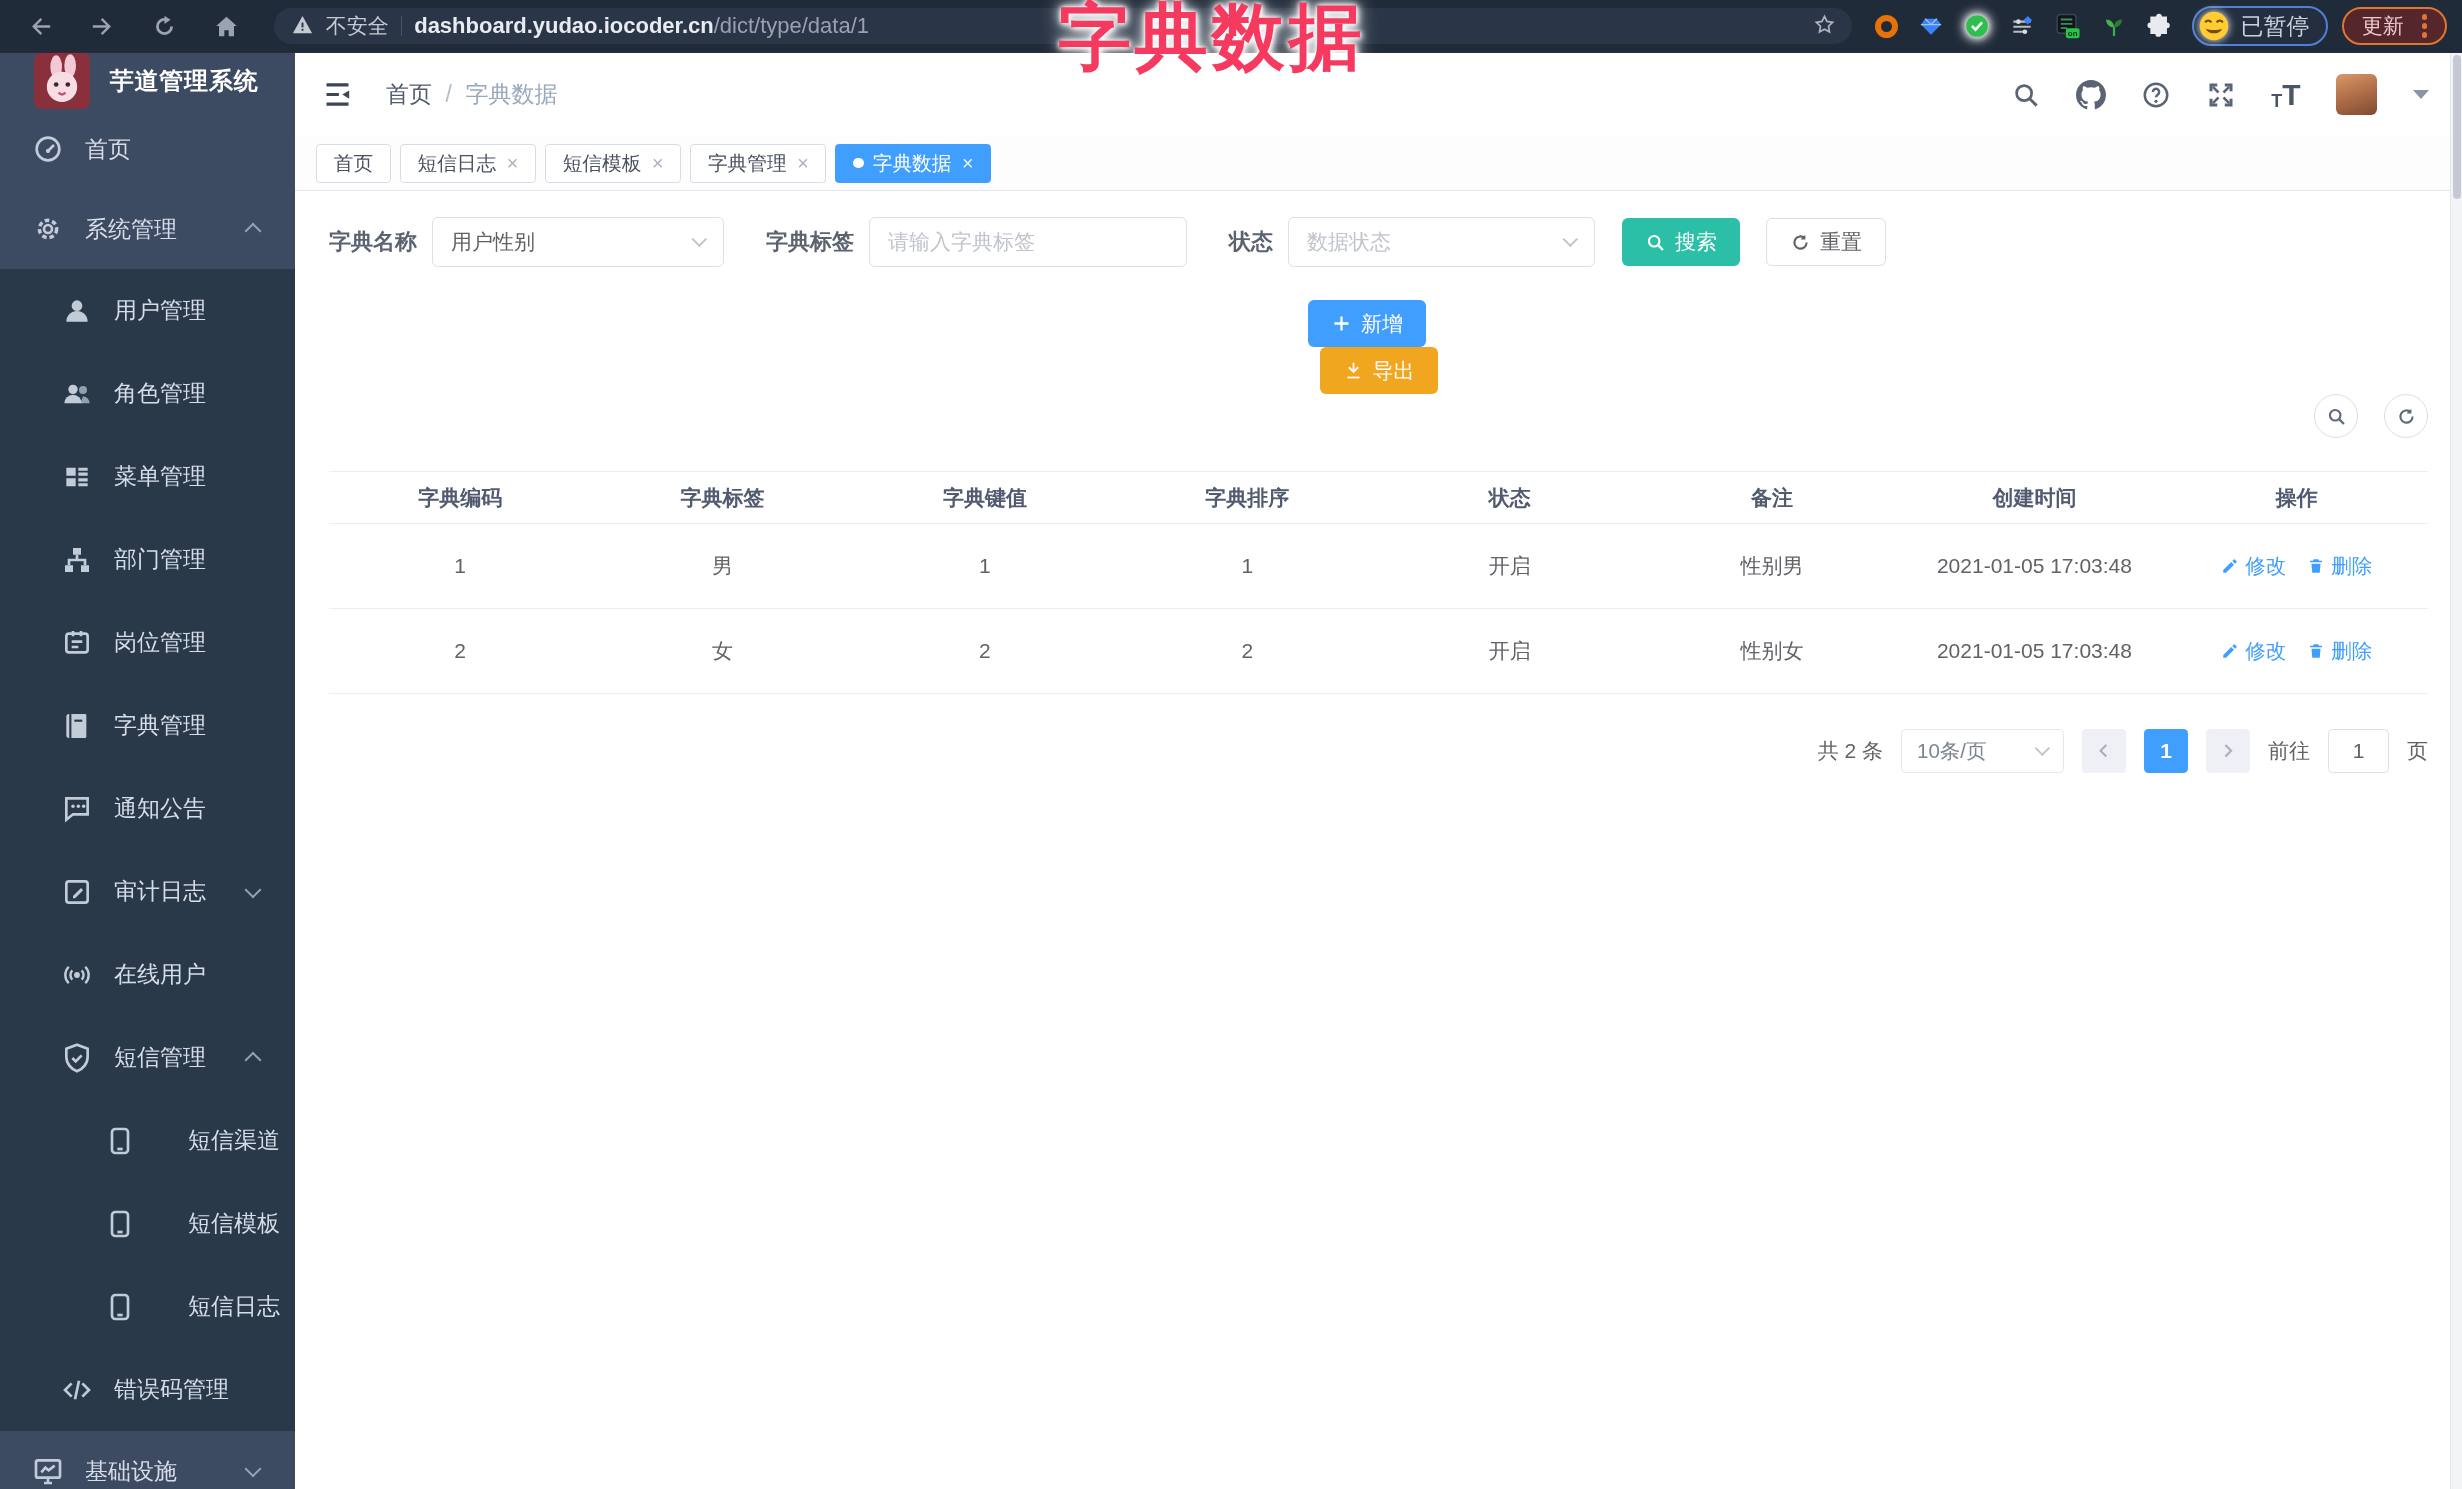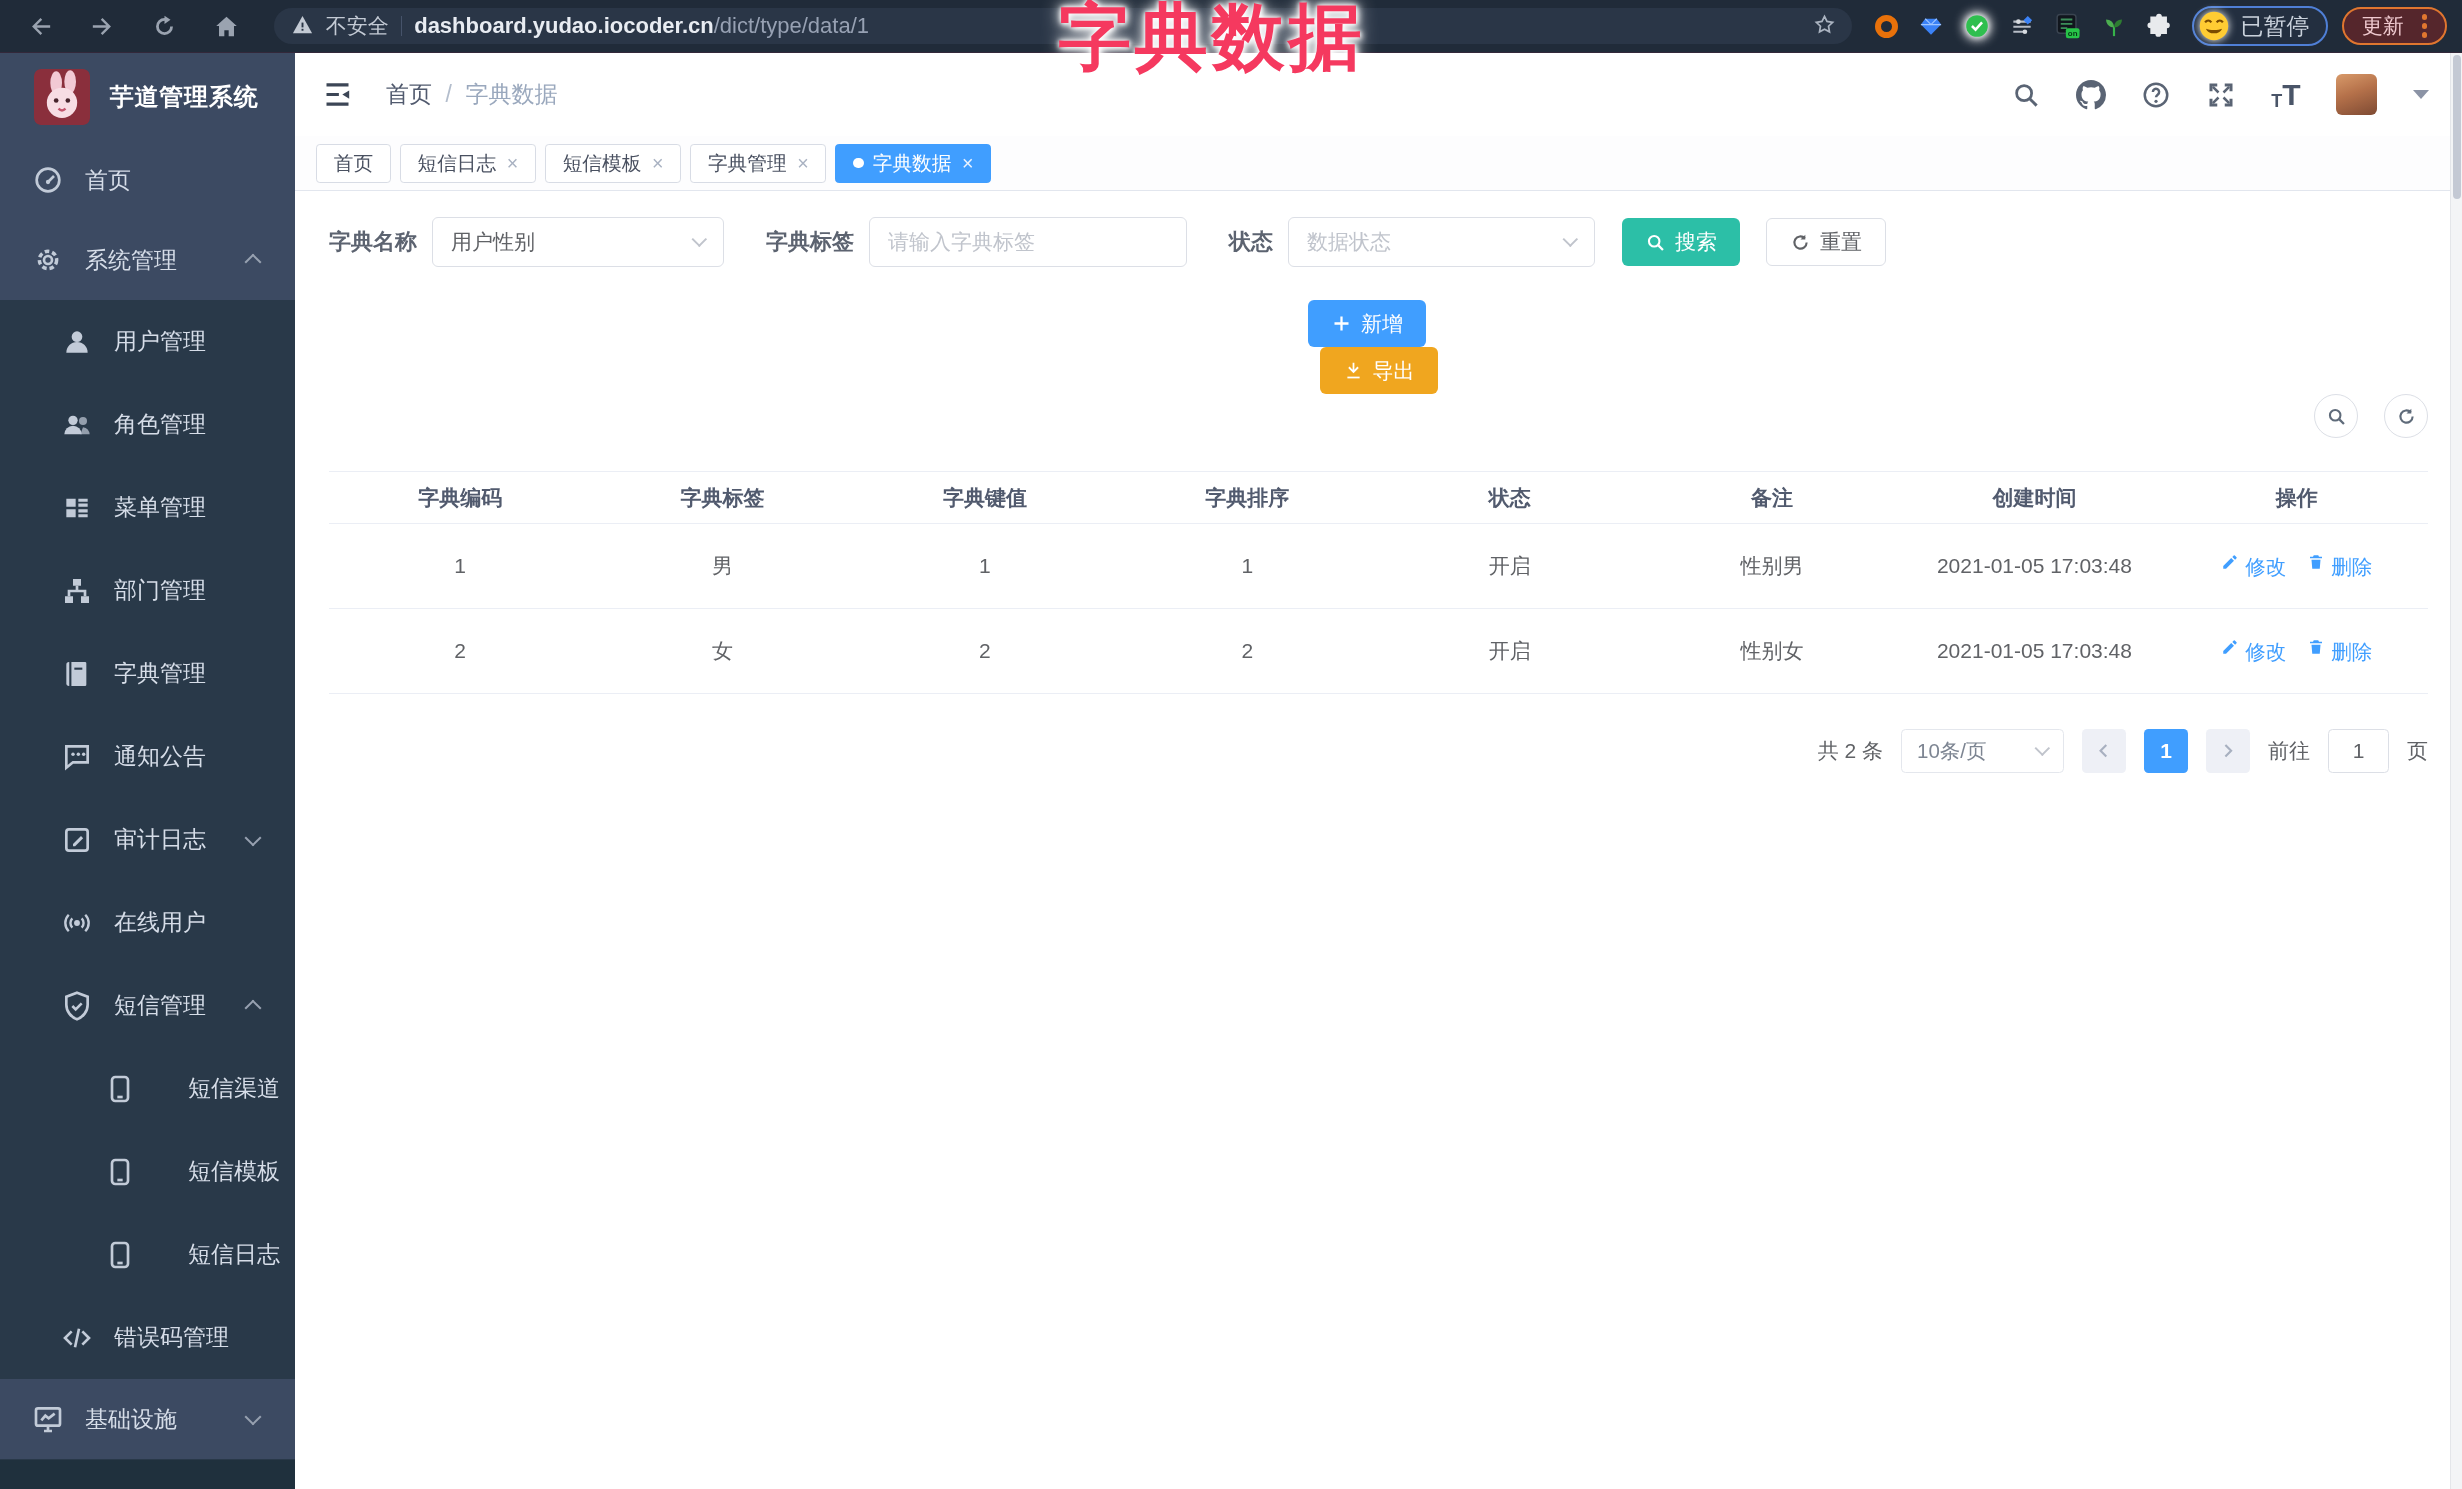--- a/index.html
+++ b/index.html
@@ -106,21 +106,21 @@
   .btn-export { background:var(--warning,#f0a61f); color:#fff; height:47px; }
   .toolbar-right { margin-left:auto; display:flex; gap:26px; }
   .circle-btn { width:44px; height:44px; border-radius:50%; border:1.5px solid #dcdfe6; background:#fff;
                 display:flex; align-items:center; justify-content:center; color:#5f6b7a; cursor:pointer; }
   .circle-btn svg { width:21px; height:21px; }
 
   table.grid { margin-top:33px; width:100%; border-collapse:collapse; table-layout:fixed; }
   .grid th { height:52px; font-size:21px; color:#515a6e; font-weight:700; border-top:1.5px solid #ebeef5;
              border-bottom:1.5px solid #ebeef5; text-align:center; }
   .grid td { height:85px; font-size:21px; color:#606266; border-bottom:1.5px solid #ebeef5; text-align:center; }
-  .op-link { color:var(--accent,#409eff); display:inline-flex; align-items:flex-start; gap:6px; font-size:20.5px; cursor:pointer; }
+  .op-link { color:var(--accent,#409eff); display:inline-flex; align-items:center; gap:6px; font-size:20.5px; cursor:pointer; }
   .op-link svg { width:18px; height:18px; }
   .op-gap { display:inline-block; width:21px; }
 
   .pagination { margin-top:35px; display:flex; align-items:center; justify-content:flex-end; gap:18px;
                 font-size:21px; color:#606266; }
   .page-size { width:163px; height:44px; border:1.5px solid #e4e7ed; border-radius:4.5px; display:flex;
                align-items:center; padding:0 15px; color:#7d8592; font-size:20.5px; }
   .page-btn { min-width:44px; height:44px; border-radius:4.5px; background:#eef0f6; color:#a8b0c0;
               display:flex; align-items:center; justify-content:center; font-size:23px; cursor:pointer; }
   .page-btn.active { background:var(--accent,#409eff); color:#fff; font-weight:700; font-size:21px; }
@@ -305,20 +305,29 @@
             <span class="mi-label">菜单管理</span>
           </div>
           <div class="menu-item lvl2">
             <span class="mi-icon">
               <svg viewBox="0 0 24 24">
                 <path d="M12 8v4M6 16v-4h12v4" fill="none" stroke="currentColor" stroke-width="2"></path>
                 <path d="M9 3h6v5H9zM3 16h6v5H3zM15 16h6v5h-6z" fill="currentColor"></path>
               </svg>
             </span>
             <span class="mi-label">部门管理</span>
+          </div>
+          <div class="menu-item lvl2">
+            <span class="mi-icon">
+              <svg viewBox="0 0 24 24">
+                <rect x="4" y="5" width="16" height="14" rx="2" fill="none" stroke="currentColor" stroke-width="2"></rect>
+                <path d="M9 3v4M15 3v4M8 11h8M8 15h5" stroke="currentColor" stroke-width="2"></path>
+              </svg>
+            </span>
+            <span class="mi-label">岗位管理</span>
           </div>
           <div class="menu-item lvl2">
             <span class="mi-icon">
               <svg viewBox="0 0 24 24">
                 <path d="M6 3h12a1 1 0 011 1v16a1 1 0 01-1 1H6a2 2 0 01-2-2V5a2 2 0 012-2z" fill="currentColor"></path>
                 <path d="M7 3v18" stroke="#293949" stroke-width="1.6"></path>
                 <path d="M10 8h6" stroke="#293949" stroke-width="1.6"></path>
               </svg>
             </span>
             <span class="mi-label">字典管理</span>

